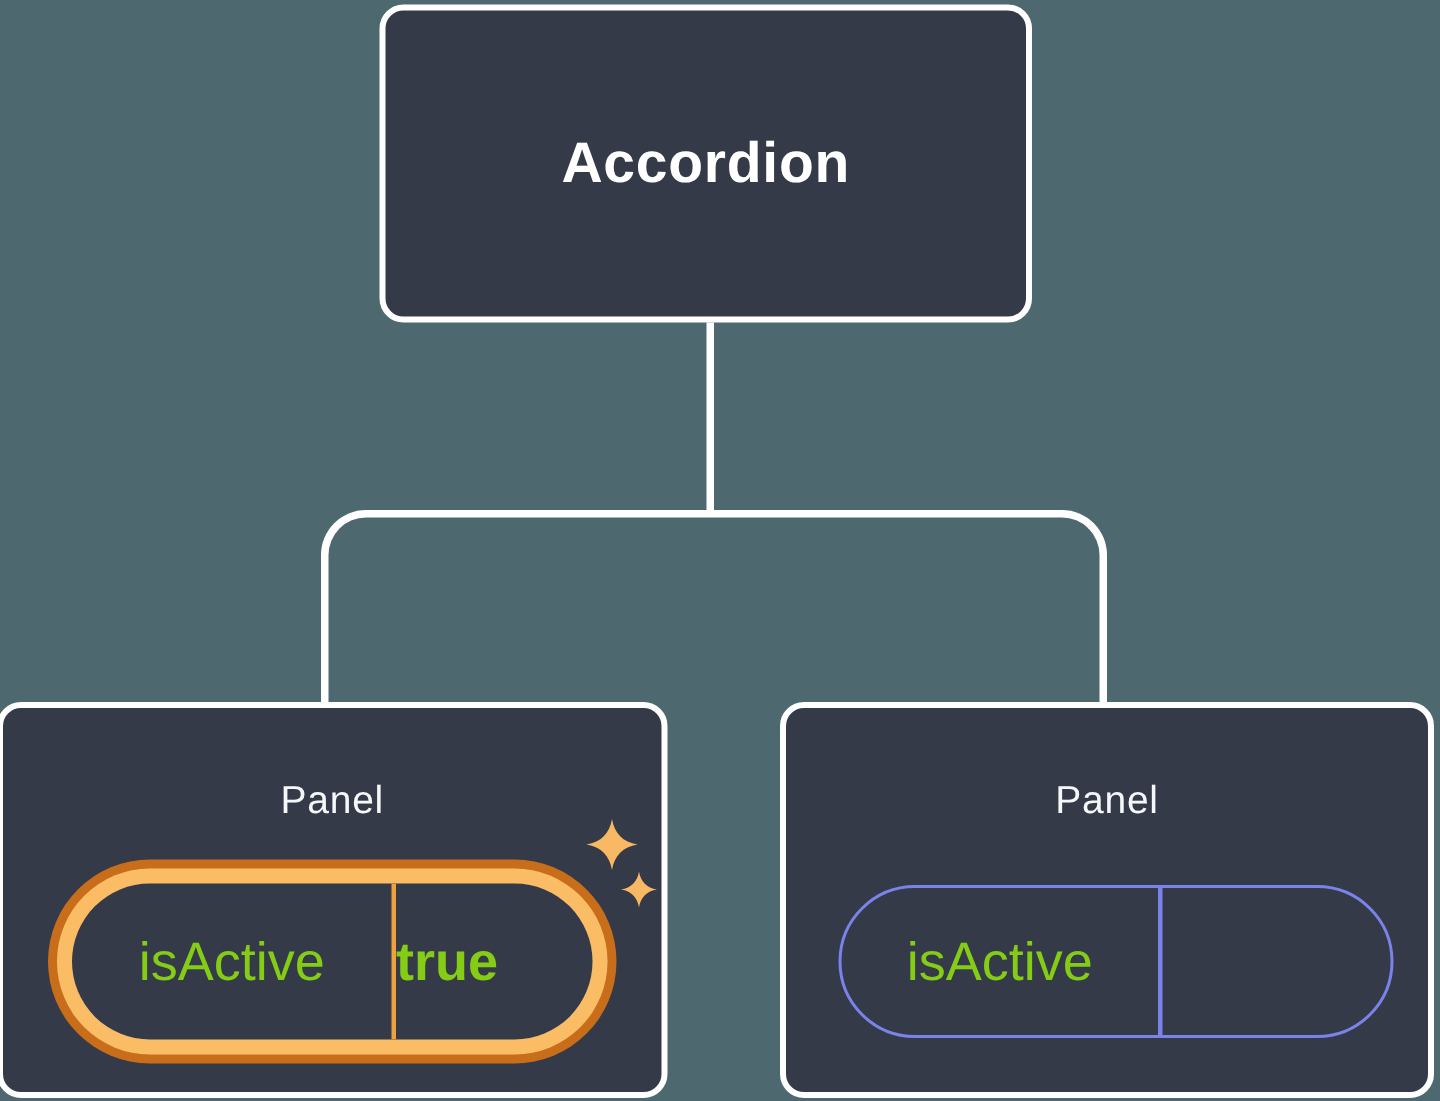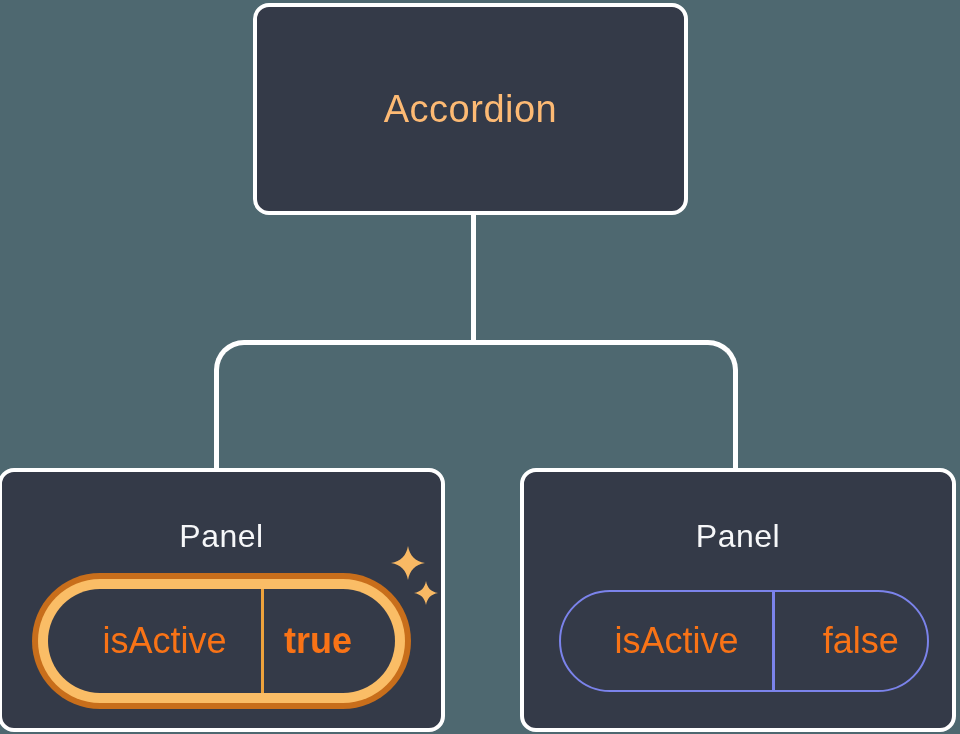--- a/index.html
+++ b/index.html
@@ -18,35 +18,35 @@
     background: #343A48;
     border: 4px solid #FFFFFF;
     border-radius: 16px;
   }
   .node-root {
     left: 253px; top: 3px;
     width: 435px; height: 212px;
     display: flex; align-items: center; justify-content: center;
   }
   .node-label {
-    color: #fdba74;
+    color: #ffffff;
     font-size: 38px;
-    font-weight: 400;
+    font-weight: 700;
     line-height: 1;
     letter-spacing: 0.5px;
   }
   .panel { top: 468px; height: 264px; }
   .panel-left  { left: -2px;  width: 447px; }
   .panel-right { left: 520px; width: 436px; }
   .panel-title {
     position: absolute;
     left: 0; top: 48px; width: 100%;
     text-align: center;
     color: #F6F7F9;
-    font-size: 32px;
+    font-size: 26px;
     font-weight: 500;
     line-height: 1;
     letter-spacing: 0.5px;
   }
   
   .stem {
     position: absolute;
     left: 471px; top: 215px;
     width: 5px; height: 125px;
     background: #FFFFFF;
@@ -97,25 +97,24 @@
     border: 2.5px solid #7B83EB;
     border-radius: 52px;
     display: flex;
     align-items: stretch;
     overflow: hidden;
   }
   .pill-purple .seg-name  { width: 211px; display:flex; align-items:center; justify-content:center; }
   .pill-purple .seg-value { flex: 1;      display:flex; align-items:center; justify-content:center; }
   .divider-purple { width: 2.5px; background: #7B83EB; }
   .state-text {
-    color: #f97316;
+    color: #84cc16;
     font-size: 36px;
     font-weight: 400;
     line-height: 1;
-    margin-left: 20px;
   }
   .state-text.bold { font-weight: 700; }
   
   .sparkles {
     position: absolute;
     left: 388px; top: 73px;
     width: 52px; height: 62px;
     z-index: 3;
   }
 </style>
@@ -155,19 +154,16 @@
   </div>
 
   <div class="node panel panel-right">
     <div class="panel-title">Panel</div>
 
     <div class="pill-purple">
       <div class="seg-name">
         <span class="state-text">isActive</span>
       </div>
       <div class="divider-purple"></div>
-      <div class="seg-value">
-        <span class="state-text">false</span>
-      </div>
     </div>
   </div>
 
 </div>
 
 </body></html>

